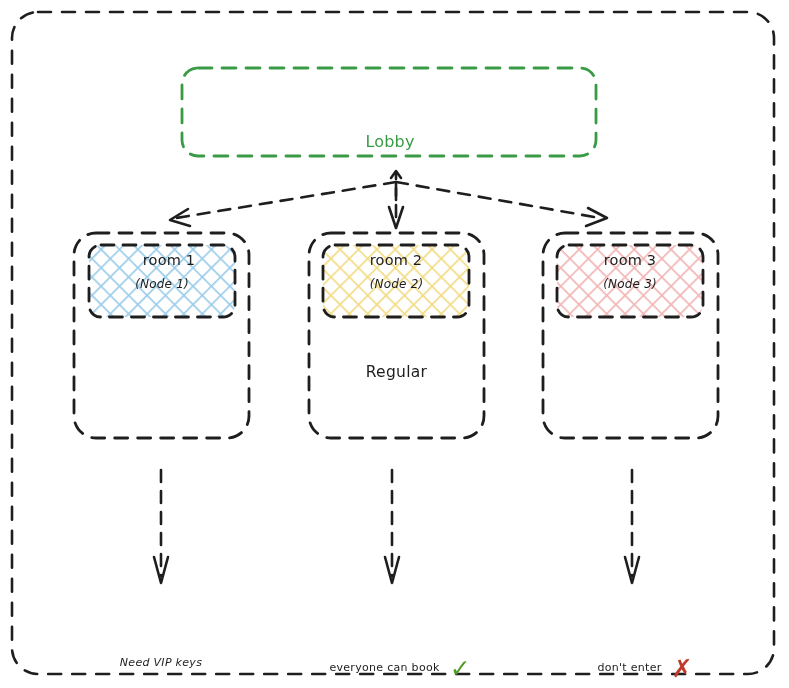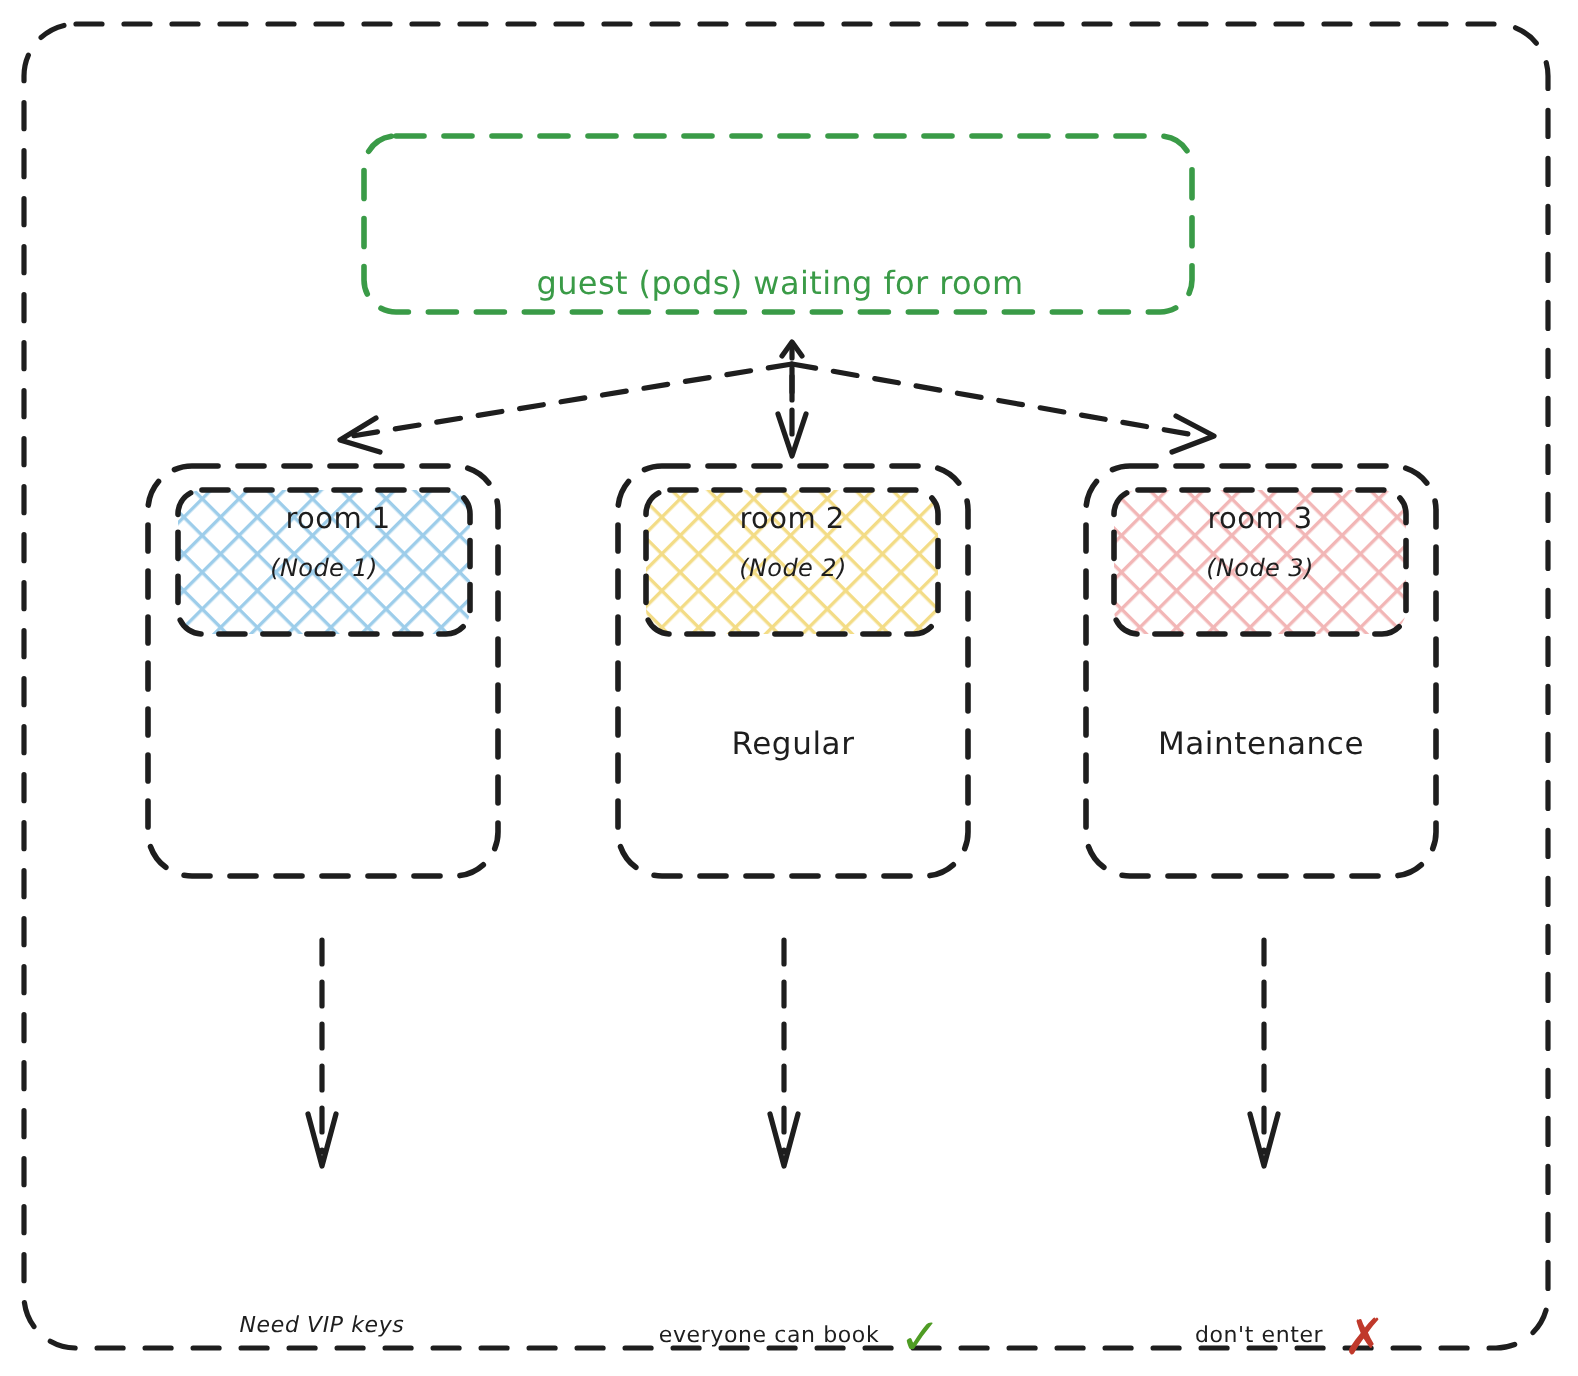--- a/index.html
+++ b/index.html
@@ -159,33 +159,32 @@
       <path d="M632 470 L632 576"></path>
     </g>
     <g stroke="#1e1e1e" stroke-width="2.6" fill="none" stroke-linecap="round" stroke-linejoin="round">
       <path d="M154 557 L161 583 L168 557"></path>
       <path d="M385 557 L392 583 L399 557"></path>
       <path d="M625 557 L632 583 L639 557"></path>
     </g>
   </svg>
 
   <div class="txt lobby-text">
-    <span class="line2">guest (pods) waiting for room</span>
+    <span class="line1">Lobby</span>
   </div>
 
   <div class="txt room-title" style="left:88px; top:251px; width:162px;">room 1</div>
   <div class="txt room-node" style="left:89px; top:276px; width:146px;">(Node 1)</div>
 
   <div class="txt room-title" style="left:323px; top:251px; width:146px;">room 2</div>
   <div class="txt room-node" style="left:323px; top:276px; width:147px;">(Node 2)</div>
   <div class="txt room-role" style="left:309px; top:362px; width:175px;">Regular</div>
 
   <div class="txt room-title" style="left:557px; top:251px; width:146px;">room 3</div>
   <div class="txt room-node" style="left:557px; top:276px; width:146px;">(Node 3)</div>
-  <div class="txt room-role" style="left:543px; top:362px; width:175px;">Maintenance</div>
 
   <div class="txt" style="left:61px; top:613px; width:200px;">
     <span class="inline-row">
       <span class="bottom-note italicized">Need VIP keys</span>
     </span>
   </div>
 
   <div class="txt" style="left:285px; top:613px; width:230px;">
     <span class="inline-row">
       <span class="bottom-note">everyone can book</span>

